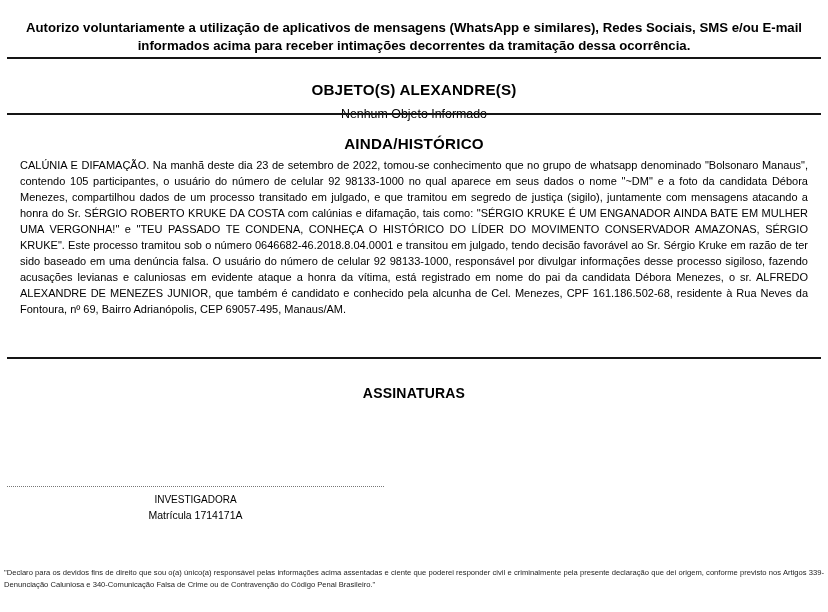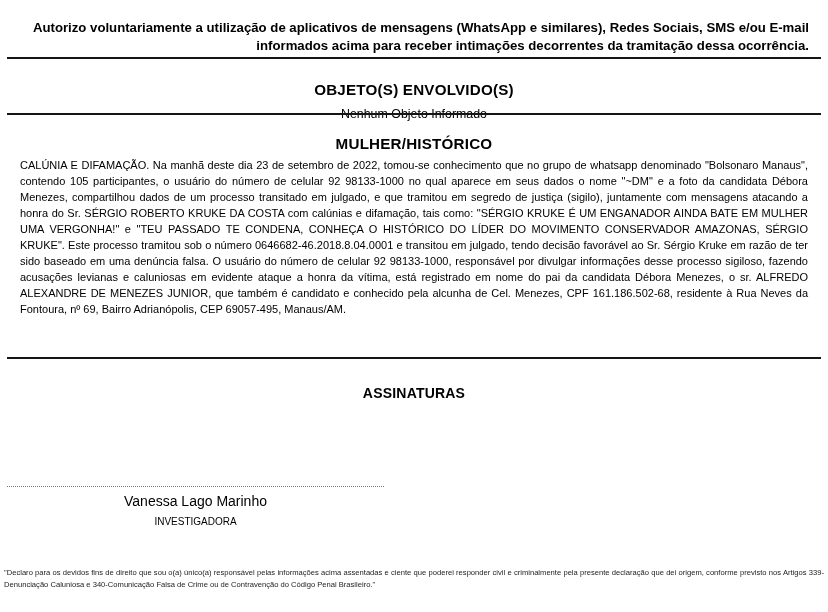--- a/index.html
+++ b/index.html
@@ -14,21 +14,21 @@
     background: #ffffff;
     color: #000000;
     font-family: "Liberation Sans", sans-serif;
     overflow: hidden;
   }
   .auth-statement {
     position: absolute;
     top: 6px;
     left: 19px;
     width: 790px;
-    text-align: right;
+    text-align: center;
     font-weight: bold;
     font-size: 13.2px;
     line-height: 18px;
   }
   .rule {
     position: absolute;
     left: 7px;
     width: 814px;
     height: 2px;
     background: #151515;
@@ -106,35 +106,35 @@
 </style>
 </head>
 <body>
 
 <div class="page">
 
   <p class="auth-statement">Autorizo voluntariamente a utilização de aplicativos de mensagens (WhatsApp e similares), Redes Sociais, SMS e/ou E-mail informados acima para receber intimações decorrentes da tramitação dessa ocorrência.</p>
 
   <div class="rule rule-1"></div>
 
-  <h2 class="section-title objects-title">OBJETO(S) ENVOLVIDO(S)</h2>
+  <h2 class="section-title objects-title">OBJETO(S) ALEXANDRE(S)</h2>
 
   <p class="objects-empty">Nenhum Objeto Informado</p>
 
   <div class="rule rule-2"></div>
 
-  <h2 class="section-title report-title">MULHER/HISTÓRICO</h2>
+  <h2 class="section-title report-title">AINDA/HISTÓRICO</h2>
 
   <p class="report-body">CALÚNIA E DIFAMAÇÃO. Na manhã deste dia 23 de setembro de 2022, tomou-se conhecimento que no grupo de whatsapp denominado "Bolsonaro Manaus", contendo 105 participantes, o usuário do número de celular 92 98133-1000 no qual aparece em seus dados o nome "~DM" e a foto da candidata Débora Menezes, compartilhou dados de um processo transitado em julgado, e que tramitou em segredo de justiça (sigilo), juntamente com mensagens atacando a honra do Sr. SÉRGIO ROBERTO KRUKE DA COSTA com calúnias e difamação, tais como: "SÉRGIO KRUKE É UM ENGANADOR AINDA BATE EM MULHER UMA VERGONHA!" e "TEU PASSADO TE CONDENA, CONHEÇA O HISTÓRICO DO LÍDER DO MOVIMENTO CONSERVADOR AMAZONAS, SÉRGIO KRUKE". Este processo tramitou sob o número 0646682-46.2018.8.04.0001 e transitou em julgado, tendo decisão favorável ao Sr. Sérgio Kruke em razão de ter sido baseado em uma denúncia falsa. O usuário do número de celular 92 98133-1000, responsável por divulgar informações desse processo sigiloso, fazendo acusações levianas e caluniosas em evidente ataque a honra da vítima, está registrado em nome do pai da candidata Débora Menezes, o sr. ALFREDO ALEXANDRE DE MENEZES JUNIOR, que também é candidato e conhecido pela alcunha de Cel. Menezes, CPF 161.186.502-68, residente à Rua Neves da Fontoura, nº 69, Bairro Adrianópolis, CEP 69057-495, Manaus/AM.</p>
 
   <div class="rule rule-3"></div>
 
   <h2 class="section-title signatures-title">ASSINATURAS</h2>
 
   <div class="signature-block">
     <div class="signature-line"></div>
-    <div class="signature-name">Vanessa Lago Marinho</div>
     <div class="signature-role">INVESTIGADORA</div>
+    <div class="signature-registration">Matrícula 1714171A</div>
   </div>
 
   <p class="footer-declaration">"Declaro para os devidos fins de direito que sou o(a) único(a) responsável pelas informações acima assentadas e ciente que poderei responder civil e criminalmente pela presente declaração que dei origem, conforme previsto nos Artigos 339-Denunciação Caluniosa e 340-Comunicação Falsa de Crime ou de Contravenção do Código Penal Brasileiro."</p>
 
 </div>
 
 </body></html>

